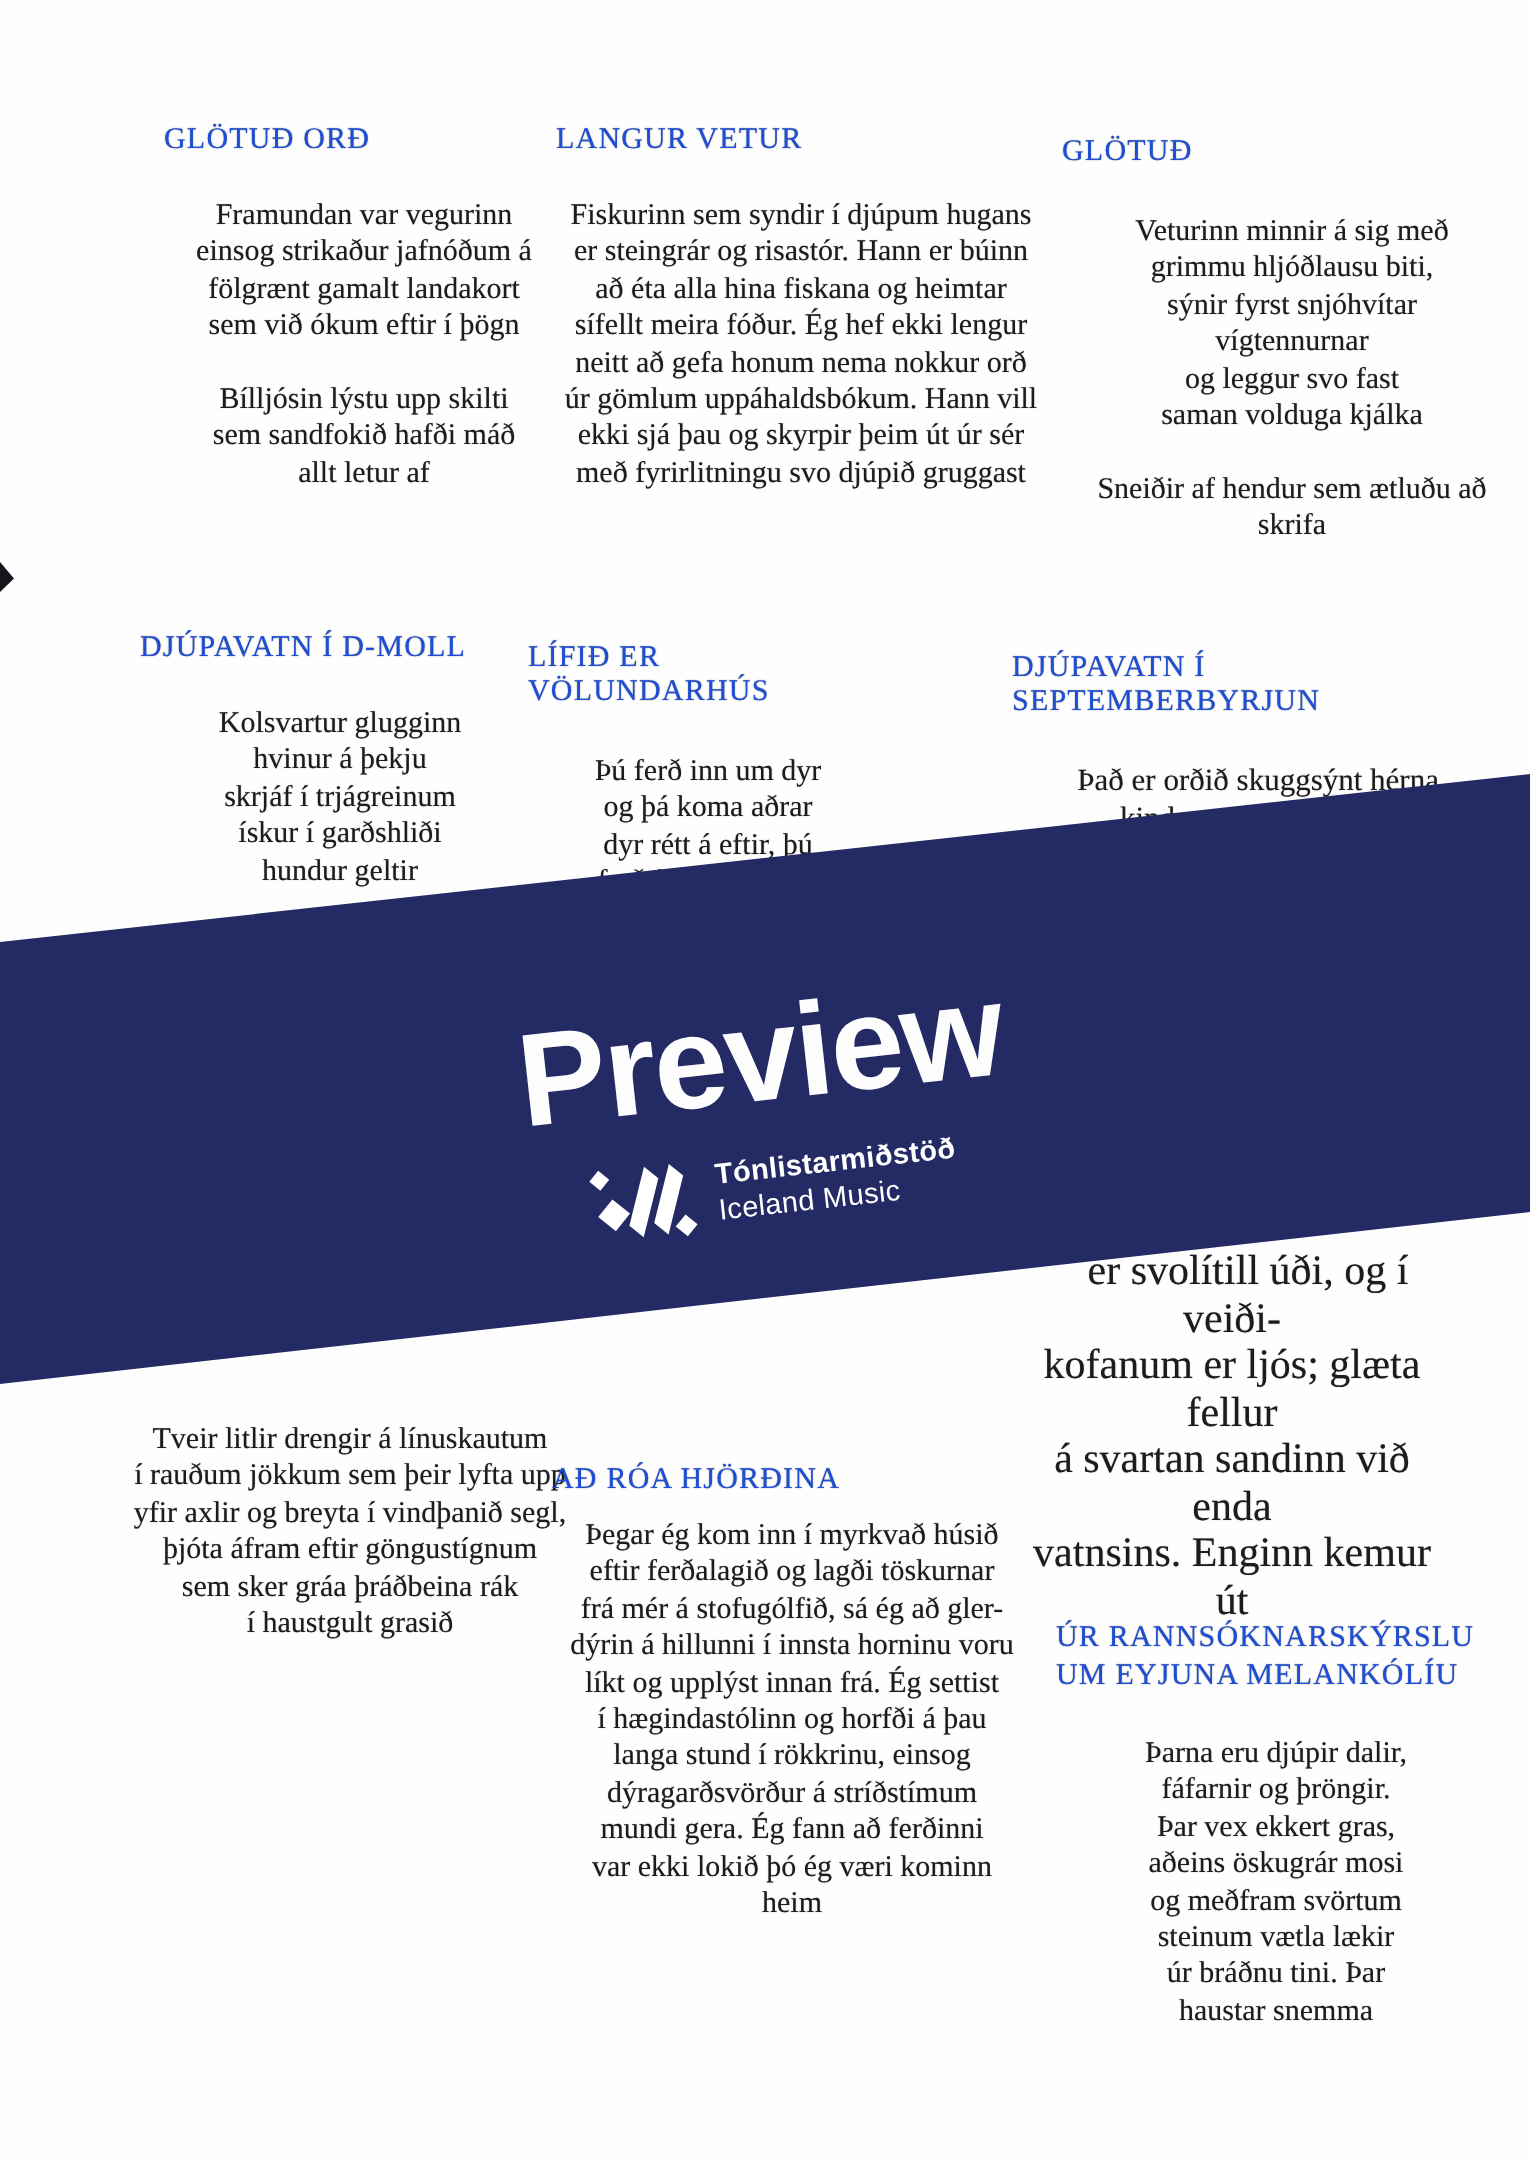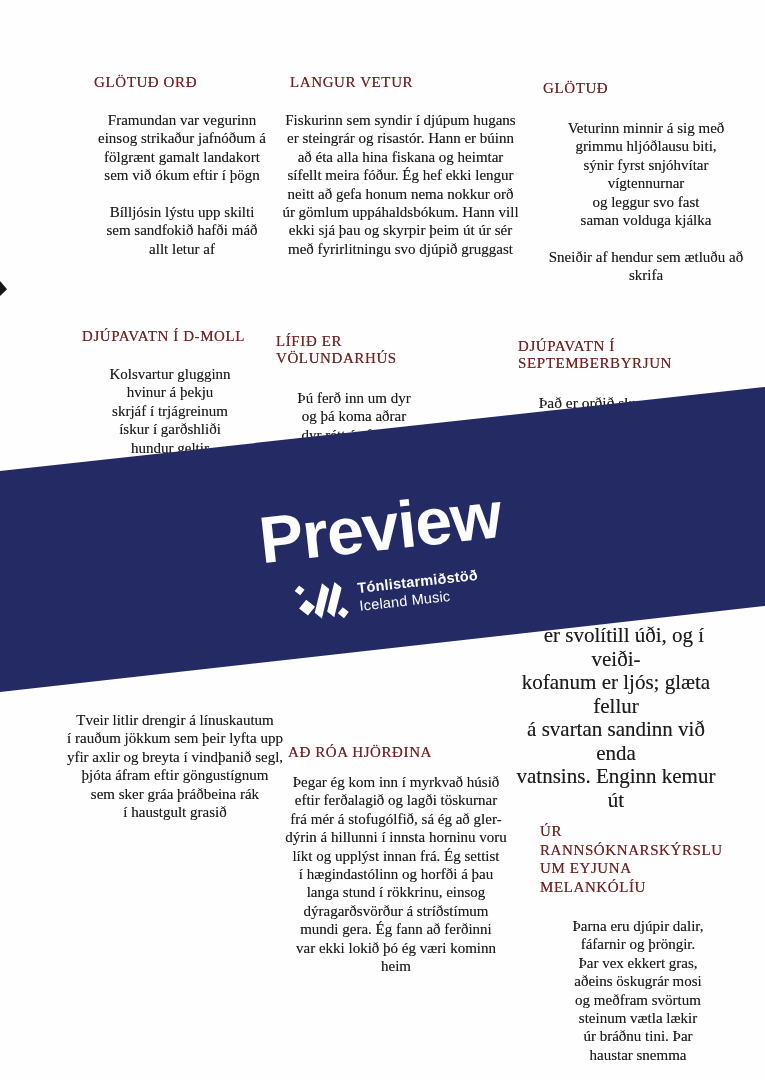--- a/index.html
+++ b/index.html
@@ -6,26 +6,26 @@
   .page {
     position:relative;
     width:765px; height:1080px;
     background:#fefefe;
     overflow:hidden;
     font-family:"Liberation Serif", serif;
     color:#1c1c1c;
   }
   .poem { position:absolute; }
   .poem h3 {
-    margin:12px;
+    margin:0;
     font-size:15px;
     font-weight:normal;
     letter-spacing:0.6px;
     white-space:pre-line;
-    color:#7f1d1d;
+    color:#1d4ed8;
     text-shadow:0 0 0.6px rgba(25,25,25,0.65);
   }
   .poem .txt {
     margin-top:20px;
     font-size:15px;
     line-height:18.4px;
     white-space:pre-line;
     text-shadow:0 0 0.5px rgba(25,25,25,0.5);
     text-align:center;
   }

